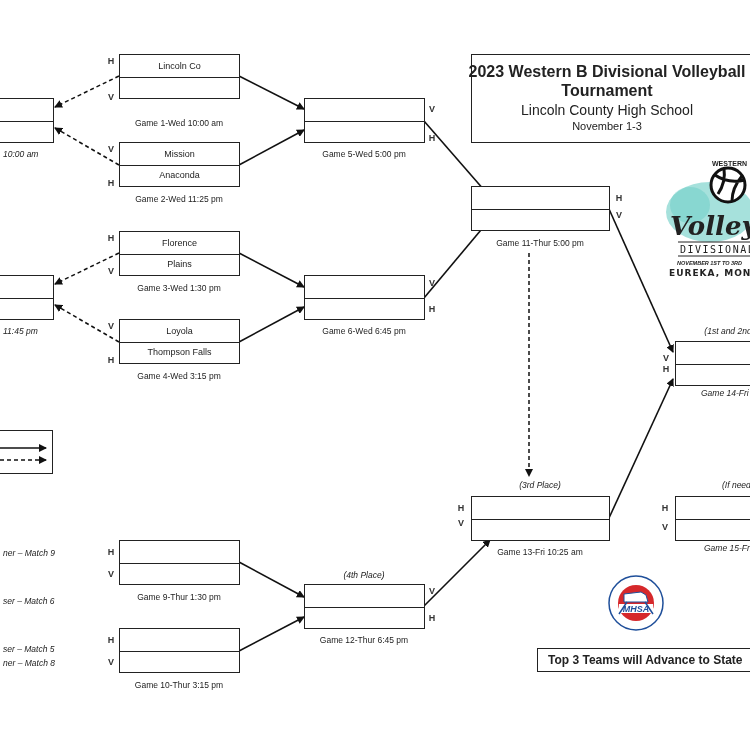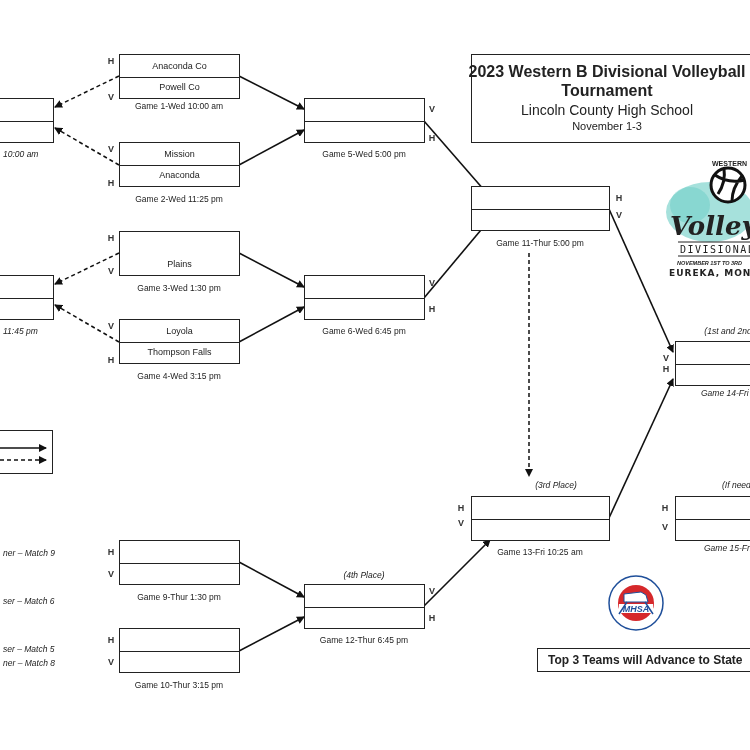--- a/index.html
+++ b/index.html
@@ -58,36 +58,36 @@
 <div class="title-box">
   <div class="t1">2023 Western B Divisional Volleyball</div>
   <div class="t2">Tournament</div>
   <div class="t3">Lincoln County High School</div>
   <div class="t4">November 1-3</div>
 </div>
 
 <span class="hv" style="left:106px;top:56px;">H</span>
 <span class="hv" style="left:106px;top:92px;">V</span>
 <div class="box" style="left:119px;top:54px;width:121px;height:45px;">
-  <div class="slot top">Anaconda Co</div>
-  <div class="slot bot">Powell Co</div>
-</div>
-<div class="cap" style="left:179px;top:101px;">Game 1-Wed 10:00 am</div>
+  <div class="slot top">Lincoln Co</div>
+</div>
+<div class="cap" style="left:179px;top:118px;">Game 1-Wed 10:00 am</div>
 
 <span class="hv" style="left:106px;top:144px;">V</span>
 <span class="hv" style="left:106px;top:178px;">H</span>
 <div class="box" style="left:119px;top:142px;width:121px;height:45px;">
   <div class="slot top">Mission</div>
   <div class="slot bot">Anaconda</div>
 </div>
 <div class="cap" style="left:179px;top:194px;">Game 2-Wed 11:25 pm</div>
 
 <span class="hv" style="left:106px;top:233px;">H</span>
 <span class="hv" style="left:106px;top:266px;">V</span>
 <div class="box" style="left:119px;top:231px;width:121px;height:45px;">
+  <div class="slot top">Florence</div>
   <div class="slot bot">Plains</div>
 </div>
 <div class="cap" style="left:179px;top:283px;text-align:right;">Game 3-Wed 1:30 pm</div>
 
 <span class="hv" style="left:106px;top:321px;">V</span>
 <span class="hv" style="left:106px;top:355px;">H</span>
 <div class="box" style="left:119px;top:319px;width:121px;height:45px;">
   <div class="slot top">Loyola</div>
   <div class="slot bot">Thompson Falls</div>
 </div>
@@ -131,21 +131,21 @@
 
 <div class="note" style="left:728px;top:326px;">(1st and 2nd</div>
 <span class="hv" style="left:661px;top:353px;">V</span>
 <span class="hv" style="left:661px;top:364px;">H</span>
 <div class="box" style="left:675px;top:341px;width:110px;height:45px;">
   <div class="slot top"></div>
   <div class="slot bot"></div>
 </div>
 <div class="feeder" style="left:701px;top:388px;">Game 14-Fri</div>
 
-<div class="note" style="left:556px;top:480px;font-style:italic;">(3rd Place)</div>
+<div class="note" style="left:540px;top:480px;font-style:italic;">(3rd Place)</div>
 <span class="hv" style="left:456px;top:503px;">H</span>
 <span class="hv" style="left:456px;top:518px;">V</span>
 <div class="box" style="left:471px;top:496px;width:139px;height:45px;">
   <div class="slot top"></div>
   <div class="slot bot"></div>
 </div>
 <div class="cap" style="left:540px;top:547px;">Game 13-Fri 10:25 am</div>
 
 <div class="feeder" style="left:722px;top:480px;">(If need</div>
 <span class="hv" style="left:660px;top:503px;">H</span>

